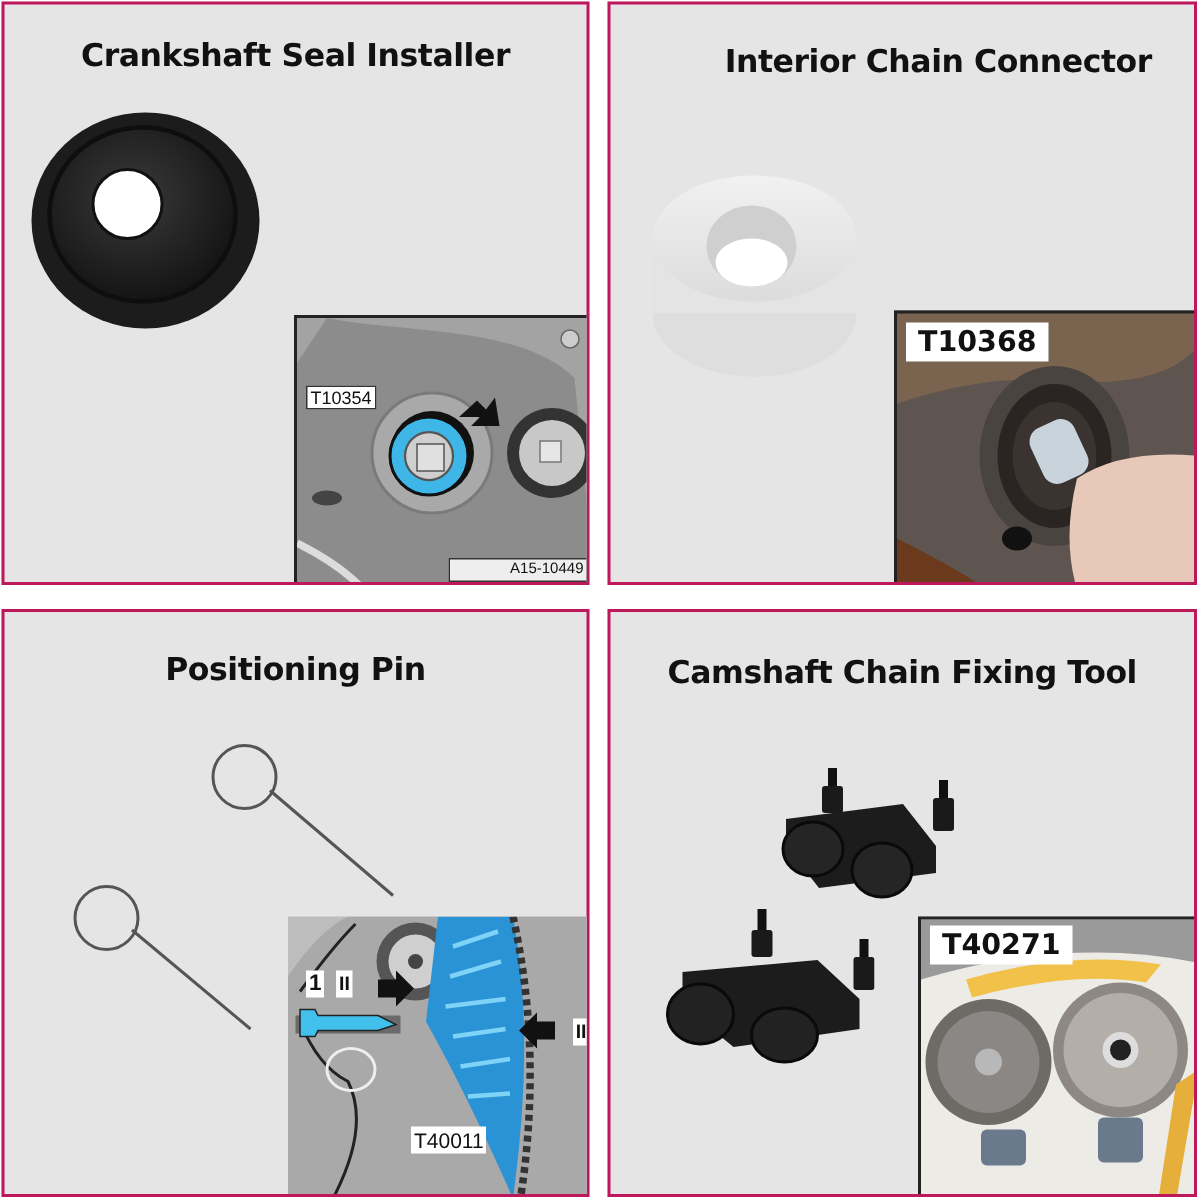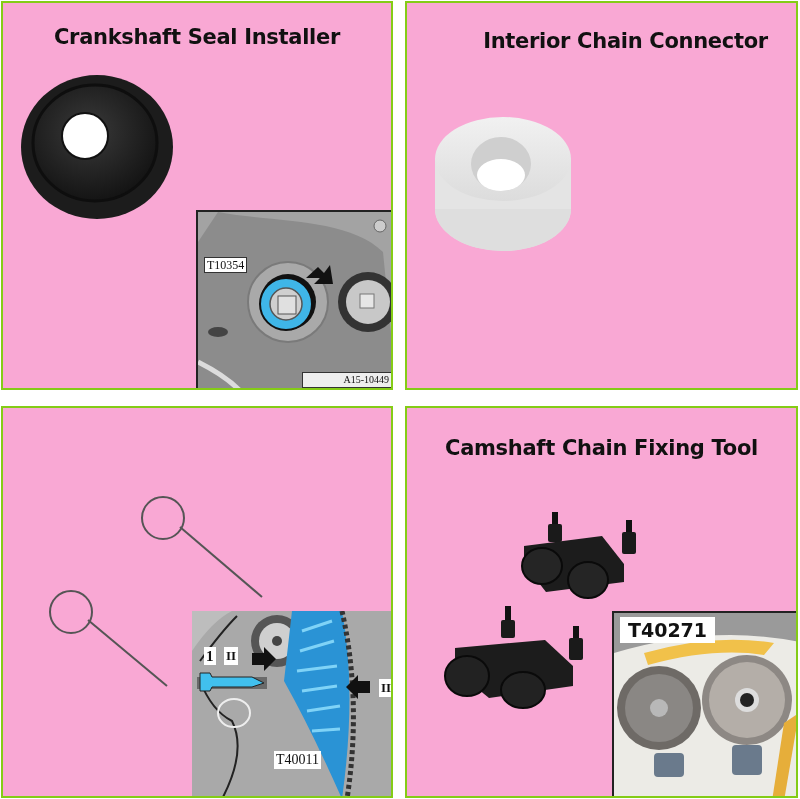--- a/index.html
+++ b/index.html
@@ -1,25 +1,25 @@
 <!DOCTYPE html>
 <html><head>
 <meta charset="utf-8">
 <style>
   html, body { margin:0; padding:0; background:#ffffff; }
   body { width:800px; height:799px; position:relative; overflow:hidden; font-family:"DejaVu Sans", sans-serif; }
-  .panel { position:absolute; border:2px solid #84cc16; background:#f9a8d4; box-sizing:border-box; overflow:hidden; }
+  .panel { position:absolute; border:2px solid #be185d; background:#e5e5e5; box-sizing:border-box; overflow:hidden; }
   .p-tl { left:1px; top:1px; width:392px; height:389px; }
   .p-tr { left:405px; top:1px; width:393px; height:389px; }
   .p-bl { left:1px; top:406px; width:392px; height:392px; }
   .p-br { left:405px; top:406px; width:393px; height:392px; }
   .title { position:absolute; left:0; right:0; text-align:center; font-family:"DejaVu Sans", sans-serif; font-weight:bold; font-size:21px; color:#111; letter-spacing:-0.3px; }
   .inset { position:absolute; border:2px solid #222; box-sizing:border-box; overflow:hidden; }
   .tag { position:absolute; background:#fff; color:#111; font-weight:bold; font-family:"DejaVu Sans", sans-serif; }
-  .small-tag { position:absolute; background:#fff; border:1px solid #333; color:#111; font-family:Liberation Serif, serif; font-size:11px; padding:0 2px; line-height:14px; }
+  .small-tag { position:absolute; background:#fff; border:1px solid #333; color:#111; font-family:Liberation Sans, sans-serif; font-size:11px; padding:0 2px; line-height:14px; }
   svg { display:block; }
 </style>
 </head>
 <body>
 
 <div class="panel p-tl">
   <div class="title" style="top:22px;">Crankshaft Seal Installer</div>
 
   <div style="position:absolute; left:16px; top:70px; width:156px; height:148px;">
     <svg width="156" height="148" viewBox="0 0 156 148">
@@ -70,23 +70,38 @@
       </defs>
       <path d="M4 50 L4 100 A68 42 0 0 0 140 100 L140 50 Z" fill="#e2e2e2"></path>
       <ellipse cx="72" cy="100" rx="68" ry="42" fill="#dedede"></ellipse>
       <rect x="4" y="50" width="136" height="50" fill="#e4e4e4"></rect>
       <ellipse cx="72" cy="50" rx="68" ry="42" fill="url(#wht)"></ellipse>
       <ellipse cx="70" cy="55" rx="30" ry="27" fill="#cfcfcf"></ellipse>
       <ellipse cx="70" cy="66" rx="24" ry="16" fill="#ffffff"></ellipse>
     </svg>
   </div>
 
+  <div class="inset" style="left:189px; top:204px; width:202px; height:184px; background:#6b5a48;">
+    <svg width="202" height="184" viewBox="0 0 202 184">
+      <rect width="202" height="184" fill="#7a6450"></rect>
+      <path d="M0 60 Q 60 40 110 45 Q 180 50 202 20 L202 184 L0 184 Z" fill="#5f5550"></path>
+      <ellipse cx="105" cy="95" rx="50" ry="60" fill="#4a4440"></ellipse>
+      <ellipse cx="105" cy="95" rx="38" ry="48" fill="#2a2522"></ellipse>
+      <ellipse cx="105" cy="95" rx="28" ry="36" fill="#3a3330"></ellipse>
+      <rect x="92" y="72" width="32" height="40" rx="10" fill="#c9d3dc" transform="rotate(-25 108 92)"></rect>
+      <path d="M120 110 Q 150 90 202 95 L202 184 L120 184 Q 110 150 120 110 Z" fill="#e8c8b8"></path>
+      <ellipse cx="80" cy="150" rx="10" ry="8" fill="#111"></ellipse>
+      <path d="M0 150 Q 40 170 60 184 L0 184 Z" fill="#6b3a1c"></path>
+    </svg>
+    <div class="tag" style="left:6px; top:6px; font-size:19px; padding:0 8px; line-height:26px;">T10368</div>
+  </div>
 </div>
 
 <div class="panel p-bl">
+  <div class="title" style="top:26px;">Positioning Pin</div>
 
   <div style="position:absolute; left:135px; top:85px; width:130px; height:110px;">
     <svg width="130" height="110" viewBox="0 0 130 110">
       <circle cx="25" cy="25" r="21" fill="none" stroke="#555" stroke-width="2"></circle>
       <line x1="42" y1="34" x2="124" y2="104" stroke="#555" stroke-width="2"></line>
     </svg>
   </div>
   <div style="position:absolute; left:44px; top:178px; width:125px; height:105px;">
     <svg width="125" height="105" viewBox="0 0 125 105">
       <circle cx="24" cy="26" r="21" fill="none" stroke="#555" stroke-width="2"></circle>

